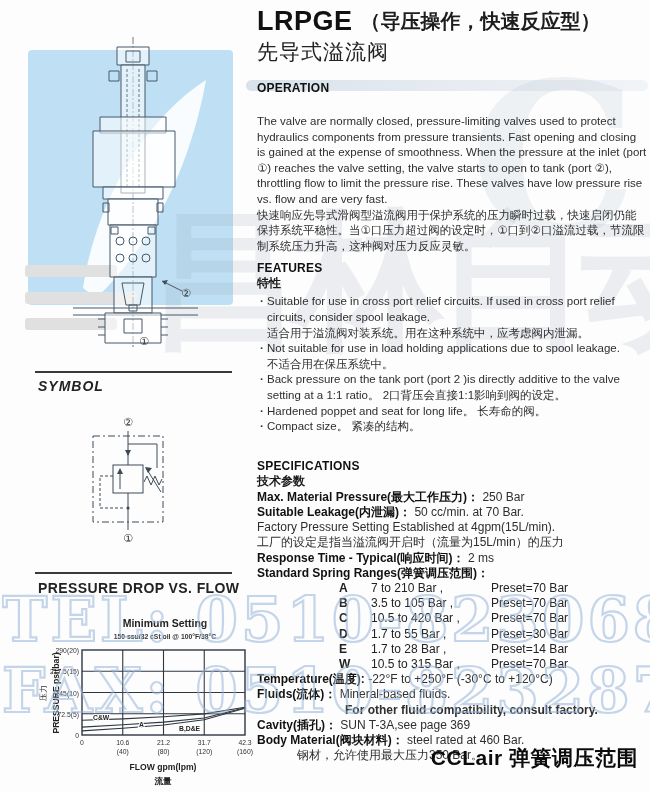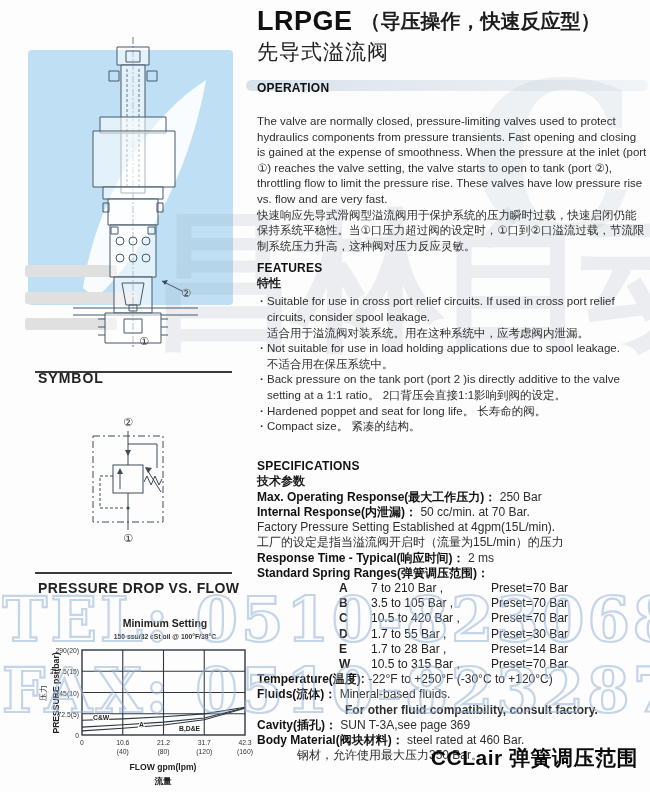--- a/index.html
+++ b/index.html
@@ -31,21 +31,21 @@
   .vline{stroke:#46596b;stroke-width:1;fill:none;}
   .vfill{stroke:#46596b;stroke-width:1;fill:rgba(255,255,255,0.55);}
   .centerline{stroke:#46596b;stroke-width:0.8;stroke-dasharray:7 2 2 2;fill:none;}
   .dashed{stroke:#46596b;stroke-width:0.8;stroke-dasharray:3 2;fill:none;}
   .port-label{font-size:11px;fill:#333;}
 
   .rule{position:absolute;left:35px;width:197px;height:2px;background:#3a3a3a;z-index:2;}
   .rule-symbol{top:371px;}
   .rule-chart{top:572px;}
   .left-heading{position:absolute;left:38px;font-size:14px;font-weight:bold;letter-spacing:1px;color:#222;z-index:2;}
-  .symbol-heading{top:370px;}
+  .symbol-heading{top:378px;font-style:italic;}
   .chart-heading{top:580px;letter-spacing:0.4px;}
 
   .symbol-svg{position:absolute;left:60px;top:410px;width:140px;height:160px;z-index:2;}
   .sline{stroke:#3c4a58;stroke-width:1;fill:none;}
   .sdashdot{stroke:#3c4a58;stroke-width:1;stroke-dasharray:7 3 2 3;fill:none;}
   .sdash{stroke:#3c4a58;stroke-width:1;stroke-dasharray:3 2;fill:none;}
   .sarrow{fill:#3c4a58;stroke:none;}
 
   .chart-svg{position:absolute;left:2px;top:598px;width:256px;height:196px;z-index:2;}
   .plotbox{fill:none;stroke:#2e3640;stroke-width:1.4;}
@@ -255,22 +255,22 @@
       </div>
       <div class="feat-item">
         <span class="bullet">·</span>
         <div class="feat-text"><span>Compact size。</span> <span>紧凑的结构。</span></div>
       </div>
     </div>
 
     <div class="sec-heading spec-heading">SPECIFICATIONS</div>
     <div class="sec-heading-zh">技术参数</div>
 
-    <div class="spec-line"><b>Max. Operating Response(最大工作压力)：</b> <span>250 Bar</span></div>
-    <div class="spec-line"><b>Internal Response(内泄漏)：</b> <span>50 cc/min. at 70 Bar.</span></div>
+    <div class="spec-line"><b>Max. Material Pressure(最大工作压力)：</b> <span>250 Bar</span></div>
+    <div class="spec-line"><b>Suitable Leakage(内泄漏)：</b> <span>50 cc/min. at 70 Bar.</span></div>
     <div class="spec-line"><b></b><span>Factory Pressure Setting Established at 4gpm(15L/min).</span></div>
     <div class="spec-line"><b></b><span>工厂的设定是指当溢流阀开启时（流量为15L/min）的压力</span></div>
     <div class="spec-line"><b>Response Time - Typical(响应时间)：</b> <span>2 ms</span></div>
     <div class="spec-line"><b>Standard Spring Ranges(弹簧调压范围)：</b><span></span></div>
 
     <div class="spring-table">
       <div class="spring-row">
           <span class="spring-letter">A</span>
           <span>7 to 210 Bar ,</span>
           <span>Preset=70 Bar</span>

